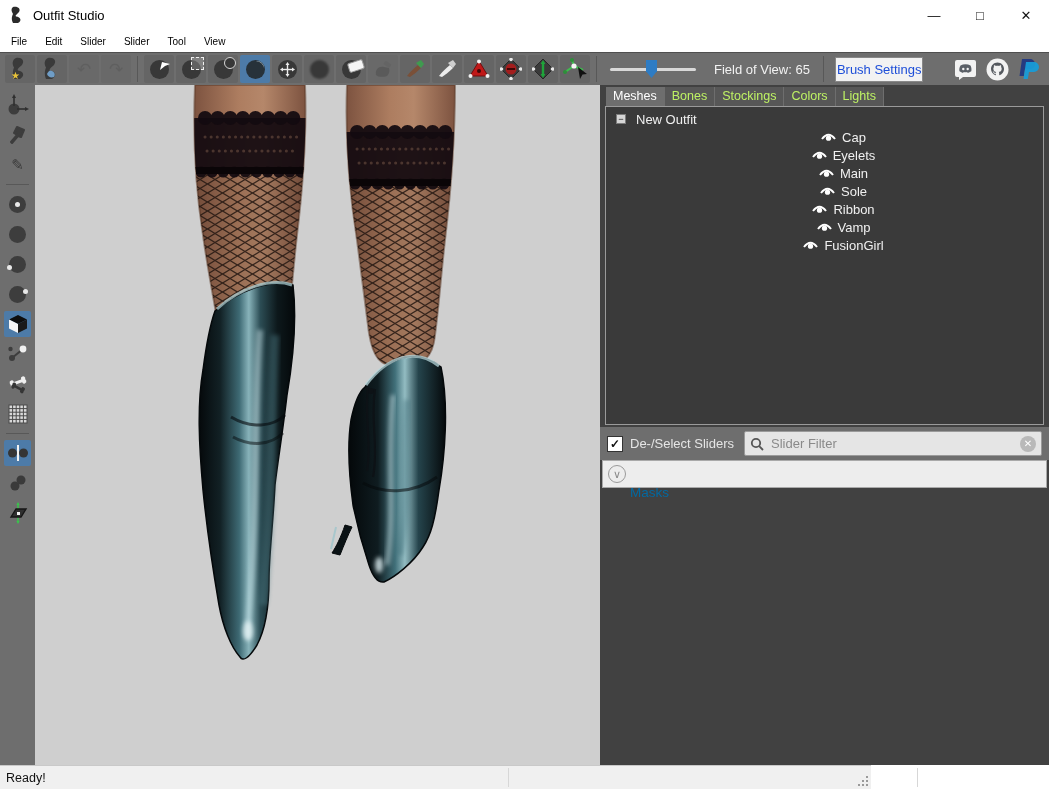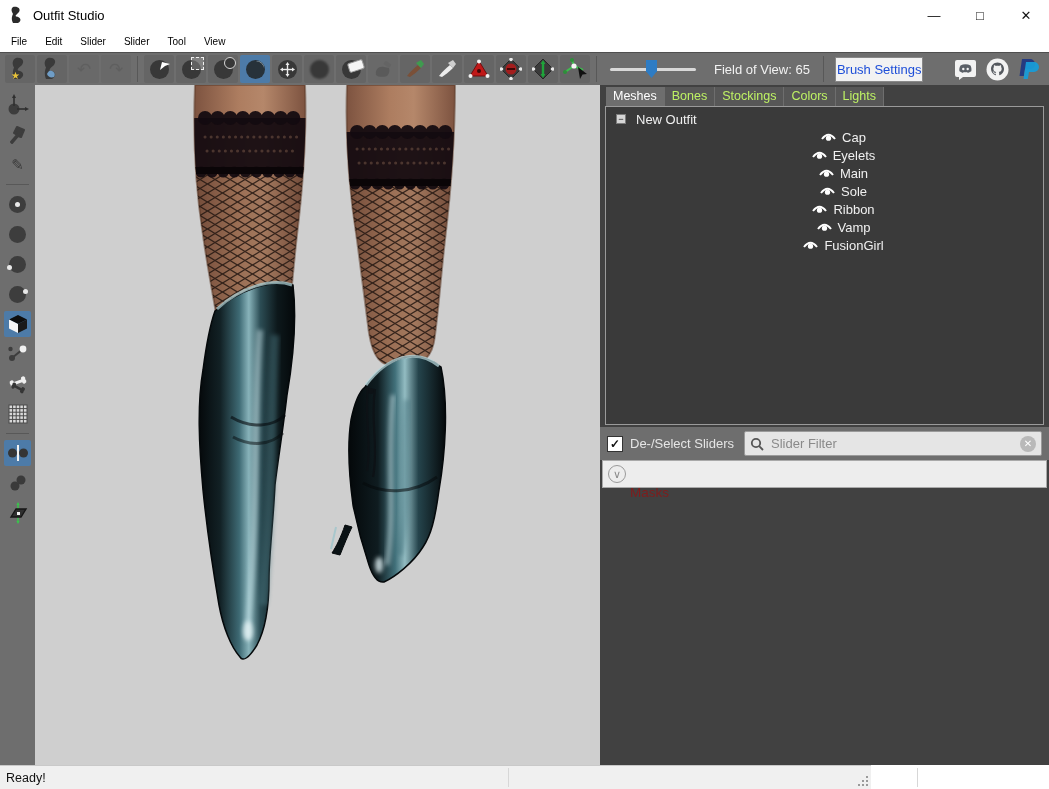--- a/index.html
+++ b/index.html
@@ -66,21 +66,21 @@
   .search-box{flex:1;height:23px;background:#e5e5e5;border:1px solid #9a9a9a;border-radius:2px;
               display:flex;align-items:center;padding:0 5px;}
   .search-input{flex:1;border:none;outline:none;font-size:13px;font-family:"Liberation Sans",sans-serif;color:#222;background:transparent;margin-left:5px;}
   .search-input::placeholder{color:#8a8a8a;}
   .clear-btn{width:16px;height:16px;border-radius:50%;background:#b9b9b9;color:#fff;font-size:10px;
              display:flex;align-items:center;justify-content:center;flex:none;}
   .masks-bar{height:28px;margin:0 2px;background:#ededed;border:1px solid #a9a9a9;display:flex;align-items:center;
              padding-left:5px;box-sizing:border-box;}
   .chev-circle{width:18px;height:18px;border-radius:50%;border:1px solid #9a9a9a;color:#8a8a8a;font-size:11px;
                display:flex;align-items:center;justify-content:center;box-sizing:border-box;}
-  .masks-label{font-size:13.5px;color:#7f1d1d;margin-left:4px;margin-top:37px;}
+  .masks-label{font-size:13.5px;color:#0369a1;margin-left:4px;margin-top:37px;}
   
   .statusbar{position:absolute;left:0;top:765px;width:871px;height:24px;background:#f0f0f0;border-top:1px solid #c9c9c9;
              box-sizing:border-box;}
   .status-msg{position:absolute;left:6px;top:5px;font-size:12.5px;color:#111;}
   .status-sep{position:absolute;top:2px;bottom:2px;width:1px;background:#d7d7d7;}
   .grip{position:absolute;right:2px;bottom:2px;width:12px;height:12px;}
 </style>
 </head>
 <body>
 

